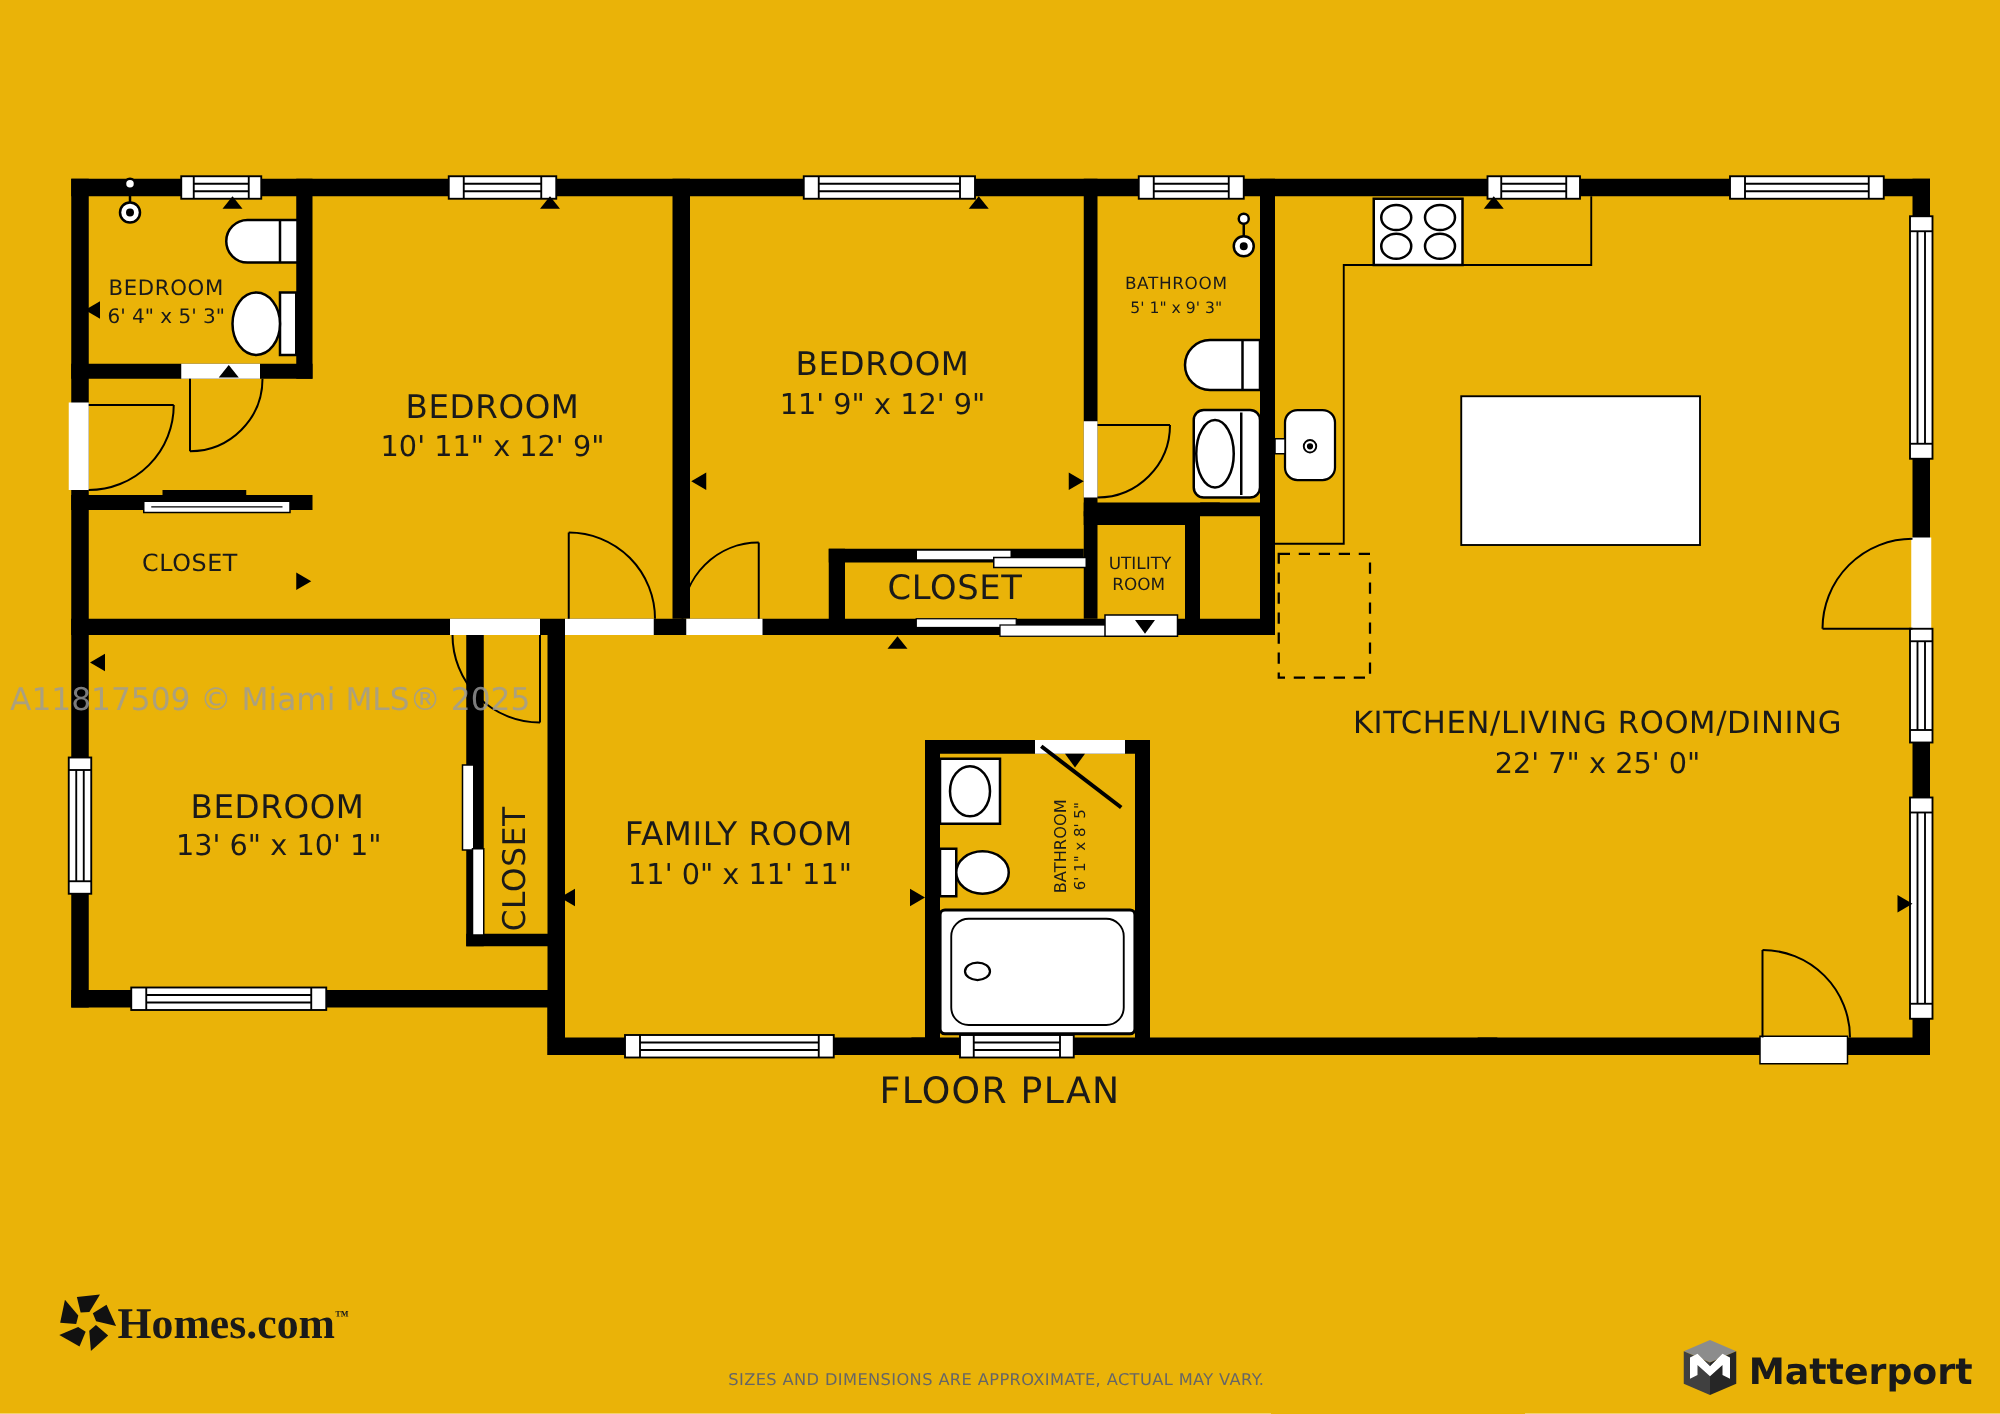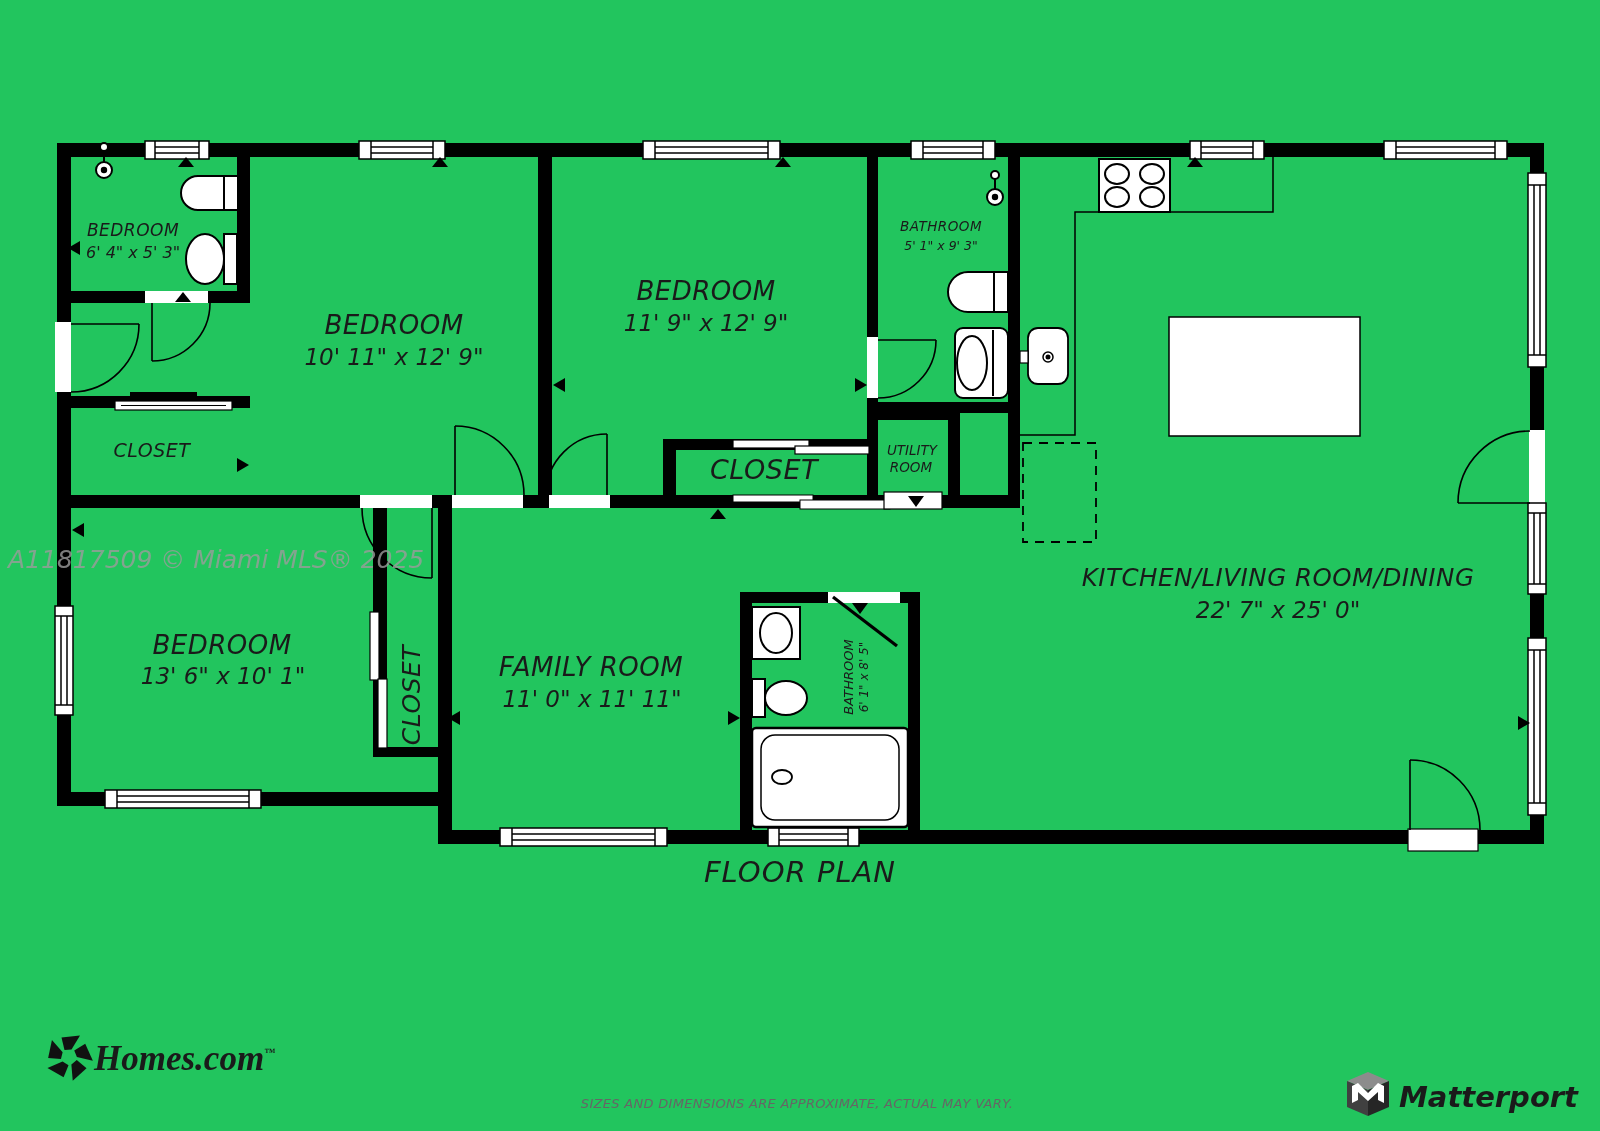--- a/index.html
+++ b/index.html
@@ -1,16 +1,16 @@
 <!DOCTYPE html>
 <html><head>
 <meta charset="utf-8">
 <style>
   html,body{margin:0;padding:0;background:#fff;}
-  .canvas{position:relative;width:1600px;height:1131px;background:#22c55e;overflow:hidden;font-style:italic;}
+  .canvas{position:relative;width:1600px;height:1131px;background:#eab308;overflow:hidden;}
   svg{position:absolute;left:0;top:0;}
   text{font-family:"DejaVu Sans",sans-serif;fill:#1a1a1a;}
   .room-name{letter-spacing:.5px;}
   .serif-logo{font-family:"Liberation Serif",serif;font-weight:600;}
   .mp-logo{font-family:"DejaVu Sans",sans-serif;font-weight:700;}
   .wm{fill:#9c9c9c;opacity:.8;}
   .disc{fill:#666;}
 </style>
 </head>
 <body>

